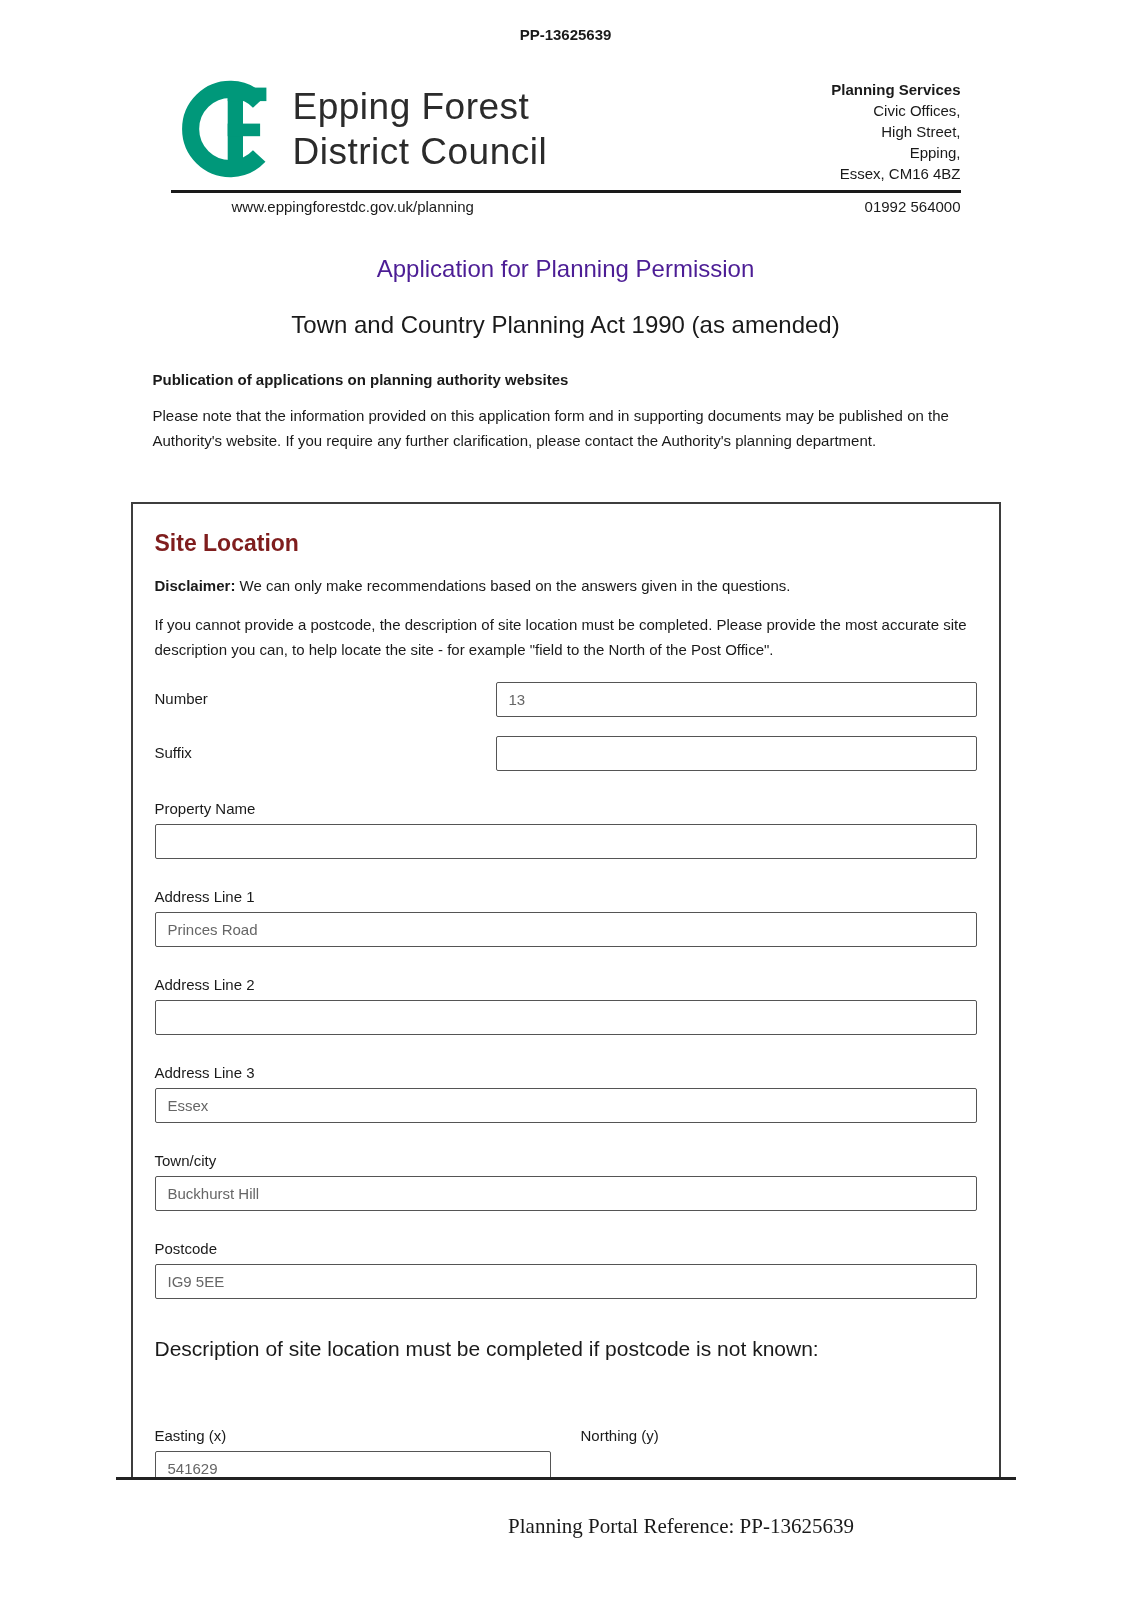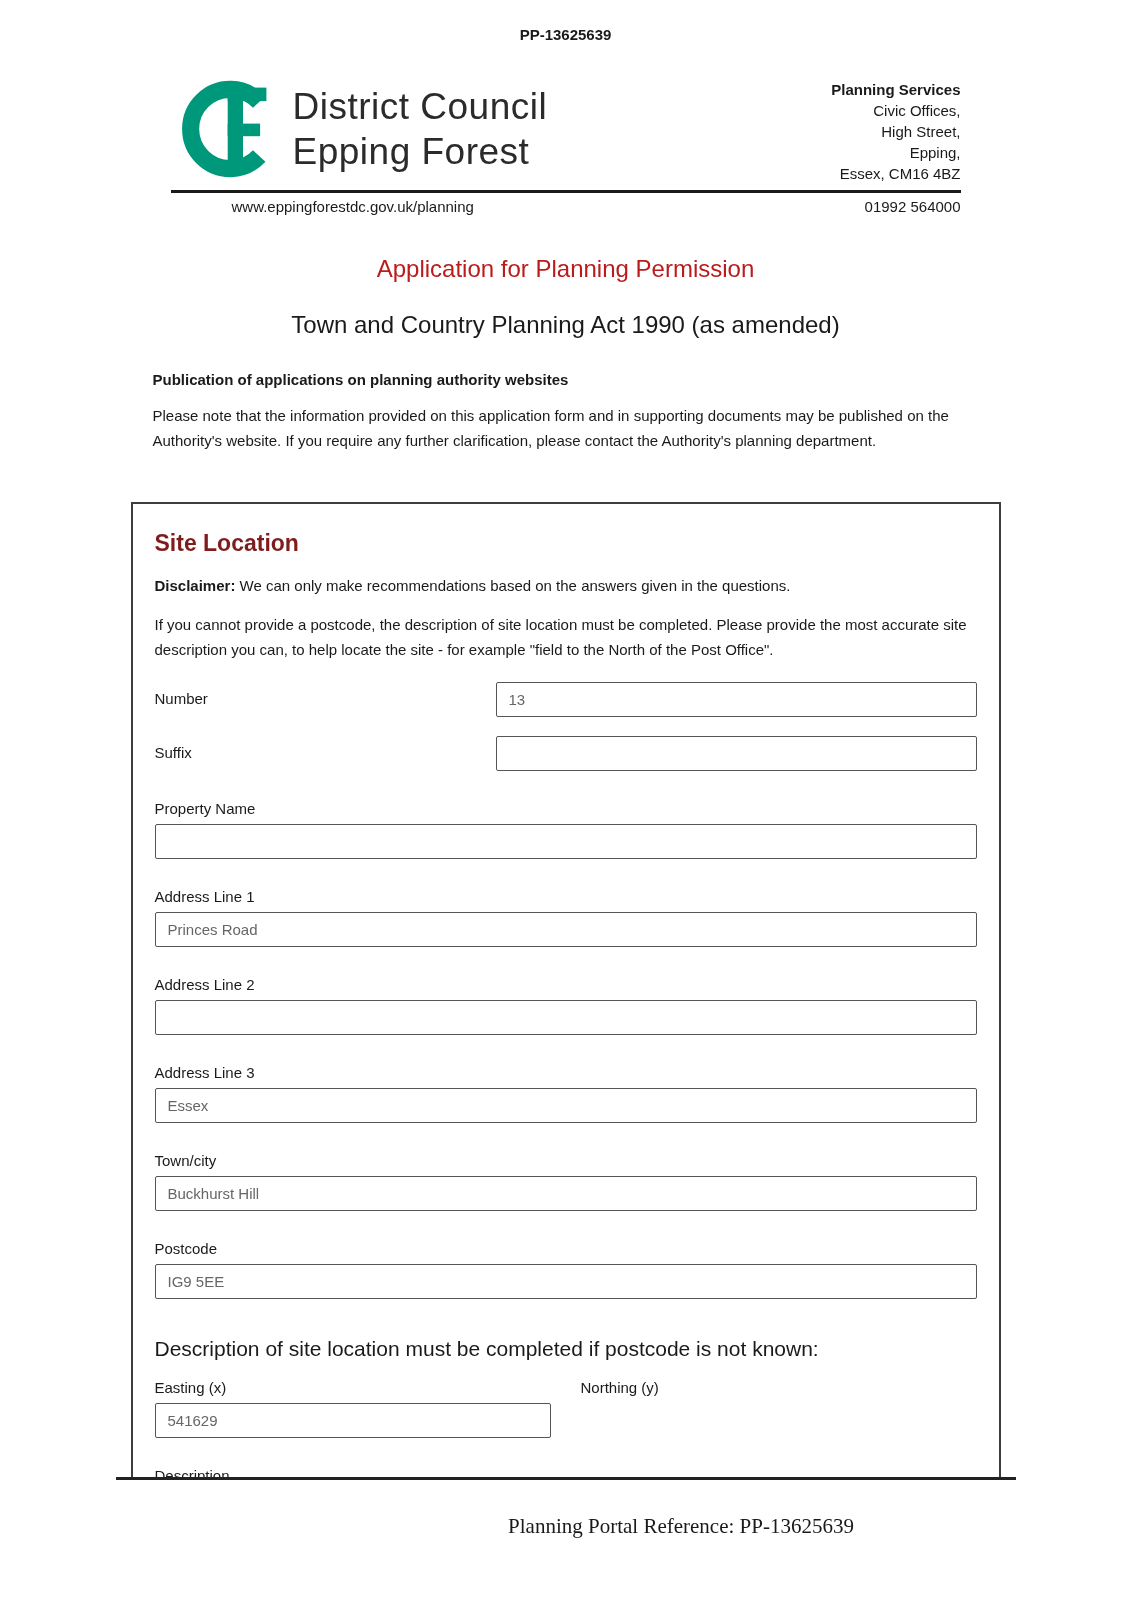--- a/index.html
+++ b/index.html
@@ -54,21 +54,21 @@
   }
   .header-sub {
     display: flex;
     justify-content: space-between;
     margin: 5px 55px 0 55px;
     font-size: 15px;
   }
   .header-sub .website { margin-left: 61px; color: #1a1a1a; text-decoration: none; }
   .header-sub .phone { color: #1a1a1a; }
 
-  .title1 { margin-top: 40px; text-align: center; font-size: 24px; font-weight: 400; color: #b91c1c; }
+  .title1 { margin-top: 40px; text-align: center; font-size: 24px; font-weight: 400; color: #4c1d95; }
   .title2 { margin-top: 28px; text-align: center; font-size: 24px; font-weight: 400; color: #1a1a1a; }
 
   .pub-heading { margin: 32px 37px 0 37px; font-size: 15px; font-weight: bold; }
   .pub-body { margin: 16px 37px 0 37px; font-size: 15px; line-height: 1.65; max-width: 1040px; }
 
   .section-box {
     margin: 48px 15px 0 15px;
     border: 2px solid #3d3d3d;
     padding: 18px 22px 40px 22px;
     min-height: 1040px;
@@ -107,21 +107,21 @@
   .field-stack label { display: block; font-size: 15px; margin-bottom: 7px; color: #1a1a1a; }
 
   .desc-heading {
     margin-top: 38px;
     font-size: 21px;
     font-weight: 400;
     color: #1a1a1a;
   }
 
   .coord-row { display: flex; margin-top: 18px; }
-  .coord { width: 501px; }
+  .coord { width: 501px; margin-top: 48px; }
   .coord + .coord { margin-left: 30px; }
   .coord label { display: block; font-size: 15px; margin-bottom: 7px; color: #1a1a1a; }
 
   textarea.text-area { height: 84px; resize: none; padding-top: 8px; }
 
   .footer {
     position: absolute;
     left: 0;
     top: 1477px;
     width: 1131px;
@@ -148,22 +148,22 @@
     <div class="header-left">
       <div class="logo">
         <svg width="108" height="108" viewBox="0 0 120 120" aria-hidden="true">
           <path d="M 98 30 A 44 44 0 1 0 98 90" stroke="#00987a" stroke-width="19" fill="none"></path>
           <rect x="63" y="14" width="17" height="92" fill="#00987a"></rect>
           <rect x="63" y="14" width="43" height="15" fill="#00987a"></rect>
           <rect x="63" y="54" width="36" height="14" fill="#00987a"></rect>
         </svg>
       </div>
       <div class="council-name">
+        <div>Epping Forest</div>
         <div>District Council</div>
-        <div>Epping Forest</div>
       </div>
     </div>
     <div class="header-right">
       <div class="dept">Planning Services</div>
       <div>Civic Offices,</div>
       <div>High Street,</div>
       <div>Epping,</div>
       <div>Essex, CM16 4BZ</div>
     </div>
   </div>

